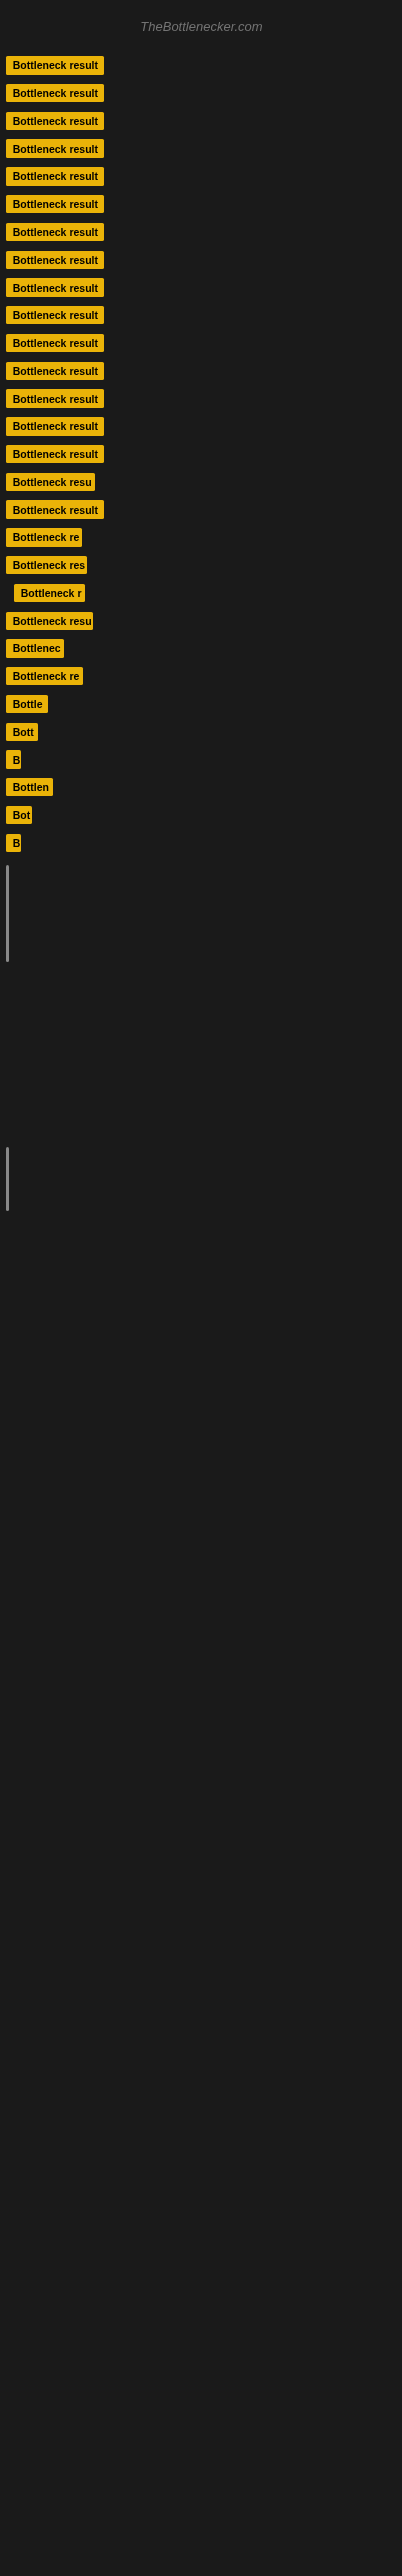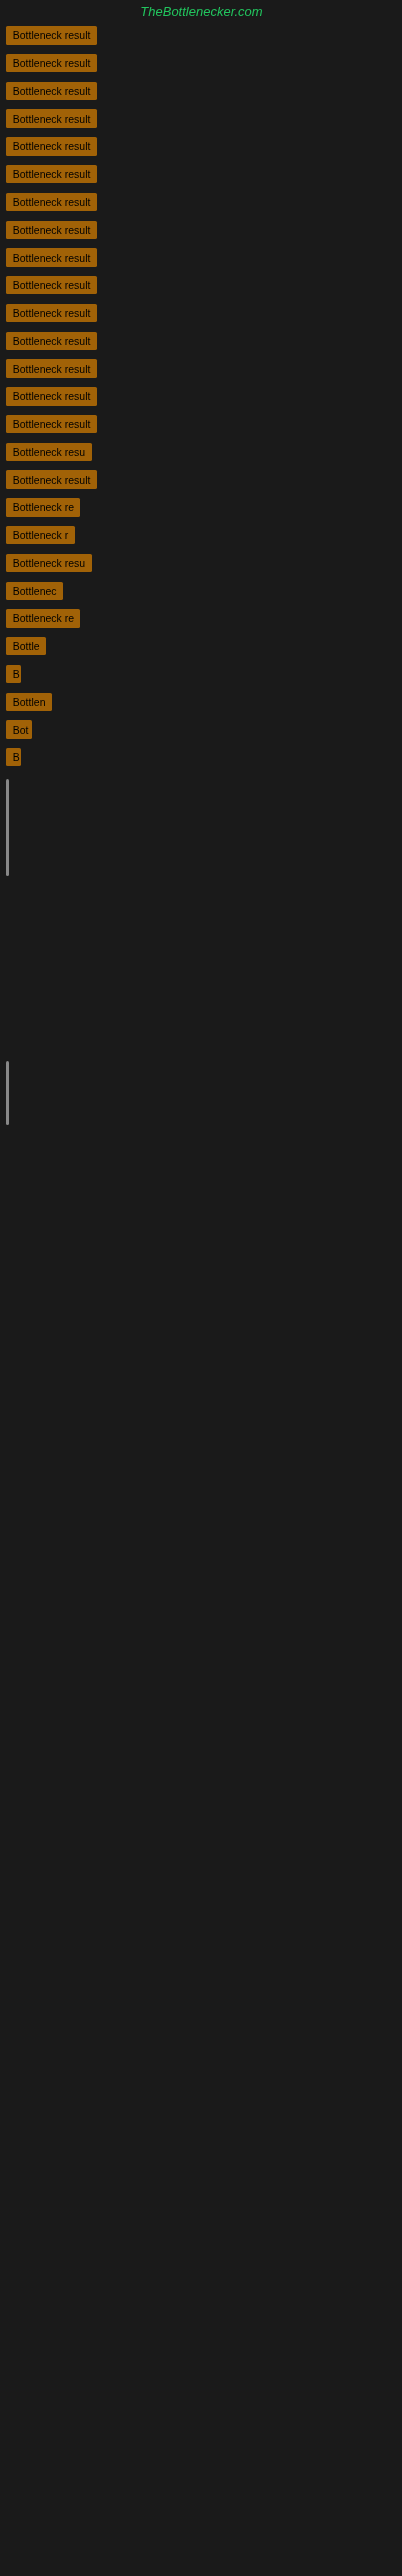--- a/index.html
+++ b/index.html
@@ -11,40 +11,40 @@
     body {
       width: 403px;
       min-height: 2576px;
       background-color: #1a1a1a;
       font-family: Arial, sans-serif;
       position: relative;
     }
 
     .site-title {
       text-align: center;
-      color: #22c55e;
+      color: #737373;
       font-size: 13px;
-      padding: 4px 0;
+      padding: 19px 0;
       font-style: italic;
     }
 
     .bottleneck-container {
       padding: 3.2px 6.4px;
     }
 
     .bottleneck-item {
       margin-bottom: 6.4px;
     }
 
     .bottleneck-label {
       display: inline-block;
-      background-color: #a16207;
+      background-color: #eab308;
       color: #000;
       font-size: 10.5px;
-      font-weight: normal;
+      font-weight: bold;
       padding: 3.2px 6.4px;
       border-radius: 1.6px;
       white-space: nowrap;
       overflow: hidden;
     }
 
     .vertical-bar {
       position: absolute;
       width: 2.4px;
       background-color: #888;
@@ -75,25 +75,27 @@
     <div class="bottleneck-item"><span class="bottleneck-label" style="max-width: 105px;">Bottleneck result</span></div>
     <div class="bottleneck-item"><span class="bottleneck-label" style="max-width: 105px;">Bottleneck result</span></div>
     <div class="bottleneck-item"><span class="bottleneck-label" style="max-width: 105px;">Bottleneck result</span></div>
     <div class="bottleneck-item"><span class="bottleneck-label" style="max-width: 105px;">Bottleneck result</span></div>
     <div class="bottleneck-item"><span class="bottleneck-label" style="max-width: 105px;">Bottleneck result</span></div>
     <div class="bottleneck-item"><span class="bottleneck-label" style="max-width: 105px;">Bottleneck result</span></div>
     <div class="bottleneck-item"><span class="bottleneck-label" style="max-width: 105px;">Bottleneck result</span></div>
     <div class="bottleneck-item"><span class="bottleneck-label" style="max-width: 89px;">Bottleneck resu</span></div>
     <div class="bottleneck-item"><span class="bottleneck-label" style="max-width: 105px;">Bottleneck result</span></div>
     <div class="bottleneck-item"><span class="bottleneck-label" style="max-width: 76px;">Bottleneck re</span></div>
-    <div class="bottleneck-item"><span class="bottleneck-label" style="max-width: 71px;">Bottleneck r</span></div>
+    <div class="bottleneck-item"><span class="bottleneck-label" style="max-width: 81px;">Bottleneck res</span></div>
+    <div class="bottleneck-item"><span class="bottleneck-label" style="max-width: 71px; margin-left: 8px;">Bottleneck r</span></div>
     <div class="bottleneck-item"><span class="bottleneck-label" style="max-width: 87px;">Bottleneck resu</span></div>
     <div class="bottleneck-item"><span class="bottleneck-label" style="max-width: 58px; text-align: right;">Bottlenec</span></div>
     <div class="bottleneck-item"><span class="bottleneck-label" style="max-width: 77px;">Bottleneck re</span></div>
     <div class="bottleneck-item"><span class="bottleneck-label" style="max-width: 42px;">Bottle</span></div>
+    <div class="bottleneck-item"><span class="bottleneck-label" style="max-width: 32px;">Bott</span></div>
     <div class="bottleneck-item"><span class="bottleneck-label" style="max-width: 14.5px;">B</span></div>
     <div class="bottleneck-item"><span class="bottleneck-label" style="max-width: 47px;">Bottlen</span></div>
     <div class="bottleneck-item"><span class="bottleneck-label" style="max-width: 26px;">Bot</span></div>
     <div class="bottleneck-item"><span class="bottleneck-label" style="max-width: 14.5px;">B</span></div>
   </div>
 
 <div class="bottom-section" id="bottom-section">
 <div class="vertical-bar" style="left: 6.4px; top: 0px; height: 97px;"></div>
     <div class="vertical-bar" style="left: 6.4px; top: 282px; height: 64px;"></div>
   </div>

